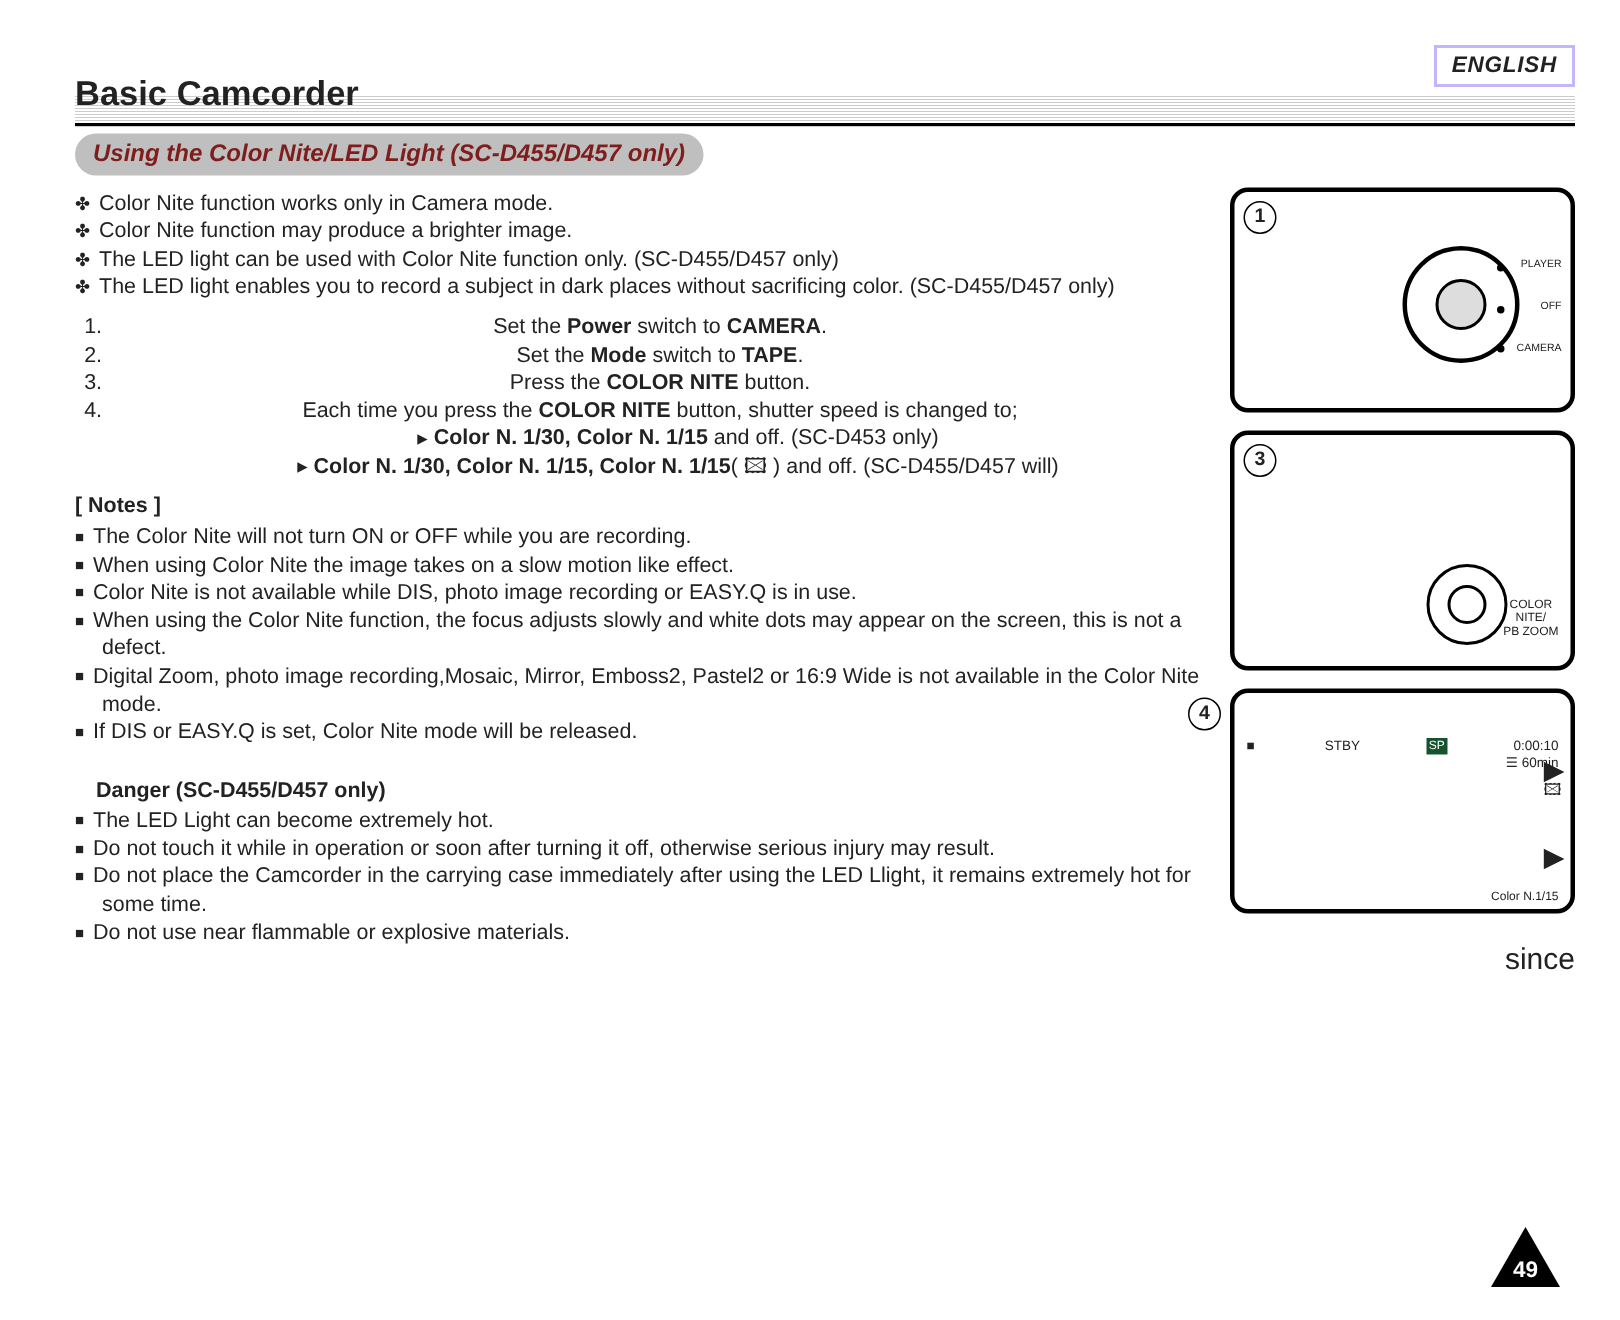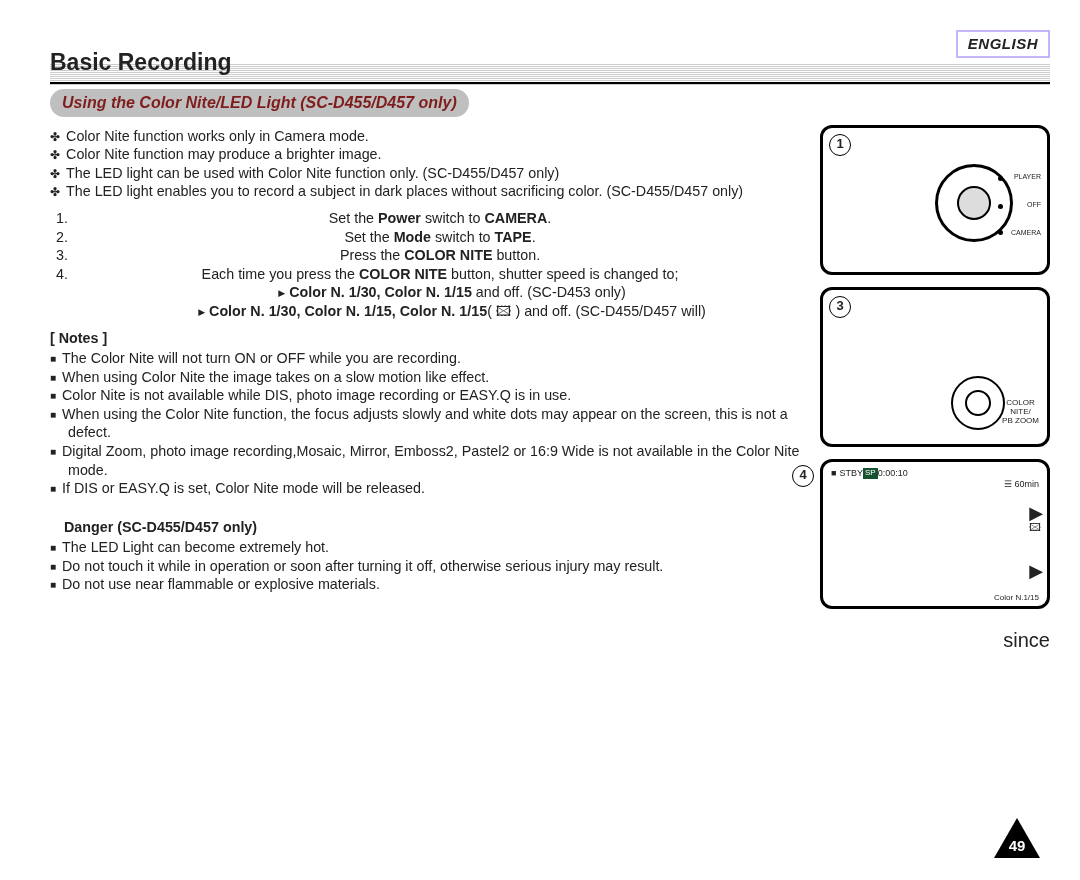--- a/index.html
+++ b/index.html
@@ -81,21 +81,21 @@
     position: absolute; left: 6px; top: 6px;
   }
   .circ4 {
     width: 22px; height: 22px; border: 1.5px solid #000; border-radius: 50%;
     display: inline-flex; align-items: center; justify-content: center;
     font-size: 13px; font-weight: bold; background:#fff;
     position: absolute; left: -28px; top: 6px;
   }
   .il3-wrap { position: relative;}
   .il3 .lcd-top {
-    display:flex; font-size:9px; padding: 6px 8px 0 8px; align-items:center;
+    display:flex; justify-content: space-between; font-size:9px; padding: 6px 8px 0 8px; align-items:center;margin-top:24px;
   }
   .il3 .lcd-top .rec::before{content:"■"; margin-right:3px;}
   .il3 .right-stat { text-align:right; font-size:9px; padding:0 8px;}
   .il3 .play1 { position:absolute; right:4px; top:40px; font-size:18px;}
   .il3 .play2 { position:absolute; right:4px; bottom:22px; font-size:18px;}
   .il3 .bot { position:absolute; bottom:2px; right:8px; font-size:8px;}
   .il3 .tapeic { position:absolute; right:6px; top:58px; font-size:11px;}
   .since { text-align:right; font-size:20px; margin-top:18px;}
   .page-badge {
     position: absolute; bottom: 22px; right: 40px; width: 46px; height: 40px;
@@ -112,21 +112,21 @@
     position:absolute; right:42px; bottom:14px; width:54px; height:54px; border:2px solid #000; border-radius:50%; background:#fff;
   }
   .il2 .btn-in { position:absolute; right:56px; bottom:28px; width:26px; height:26px; border:2px solid #000; border-radius:50%;}
   .il2 .lbl2 { position:absolute; right:8px; bottom:18px; font-size:8px; text-align:center; line-height:1.1;}
   .sp-badge{display:inline-block;background:#14532d;color:#fff;padding:0 2px;font-size:8px;}
 </style>
 </head>
 <body>
 
 <div class="lang-box">ENGLISH</div>
-<h1 class="title">Basic Recording</h1>
+<h1 class="title">Basic Camcorder</h1>
 
 <div class="sub-wrap">
   <div class="hatch-row"></div>
   <div class="subtitle-bar">Using the Color Nite/LED Light (SC-D455/D457 only)</div>
 </div>
 
 <div class="main-cols">
   <div class="left-col">
 
     <ul class="diamond">
@@ -162,20 +162,21 @@
       <li>Color Nite is not available while DIS, photo image recording or EASY.Q is in use.</li>
       <li>When using the Color Nite function, the focus adjusts slowly and white dots may appear on the screen, this is not a defect.</li>
       <li>Digital Zoom, photo image recording,Mosaic, Mirror, Emboss2, Pastel2 or 16:9 Wide is not available in the Color Nite mode.</li>
       <li>If DIS or EASY.Q is set, Color Nite mode will be released.</li>
     </ul>
 
     <div class="danger-head">Danger (SC-D455/D457 only)</div>
     <ul class="square">
       <li>The LED Light can become extremely hot.</li>
       <li>Do not touch it while in operation or soon after turning it off, otherwise serious injury may result.</li>
+      <li>Do not place the Camcorder in the carrying case immediately after using the LED Llight, it remains extremely hot for some time.</li>
       <li>Do not use near flammable or explosive materials.</li>
     </ul>
 
   </div>
 
   <div class="right-col">
 
     <div class="illus il1">
       <div class="circ-num">1</div>
       <div class="knob"></div>

